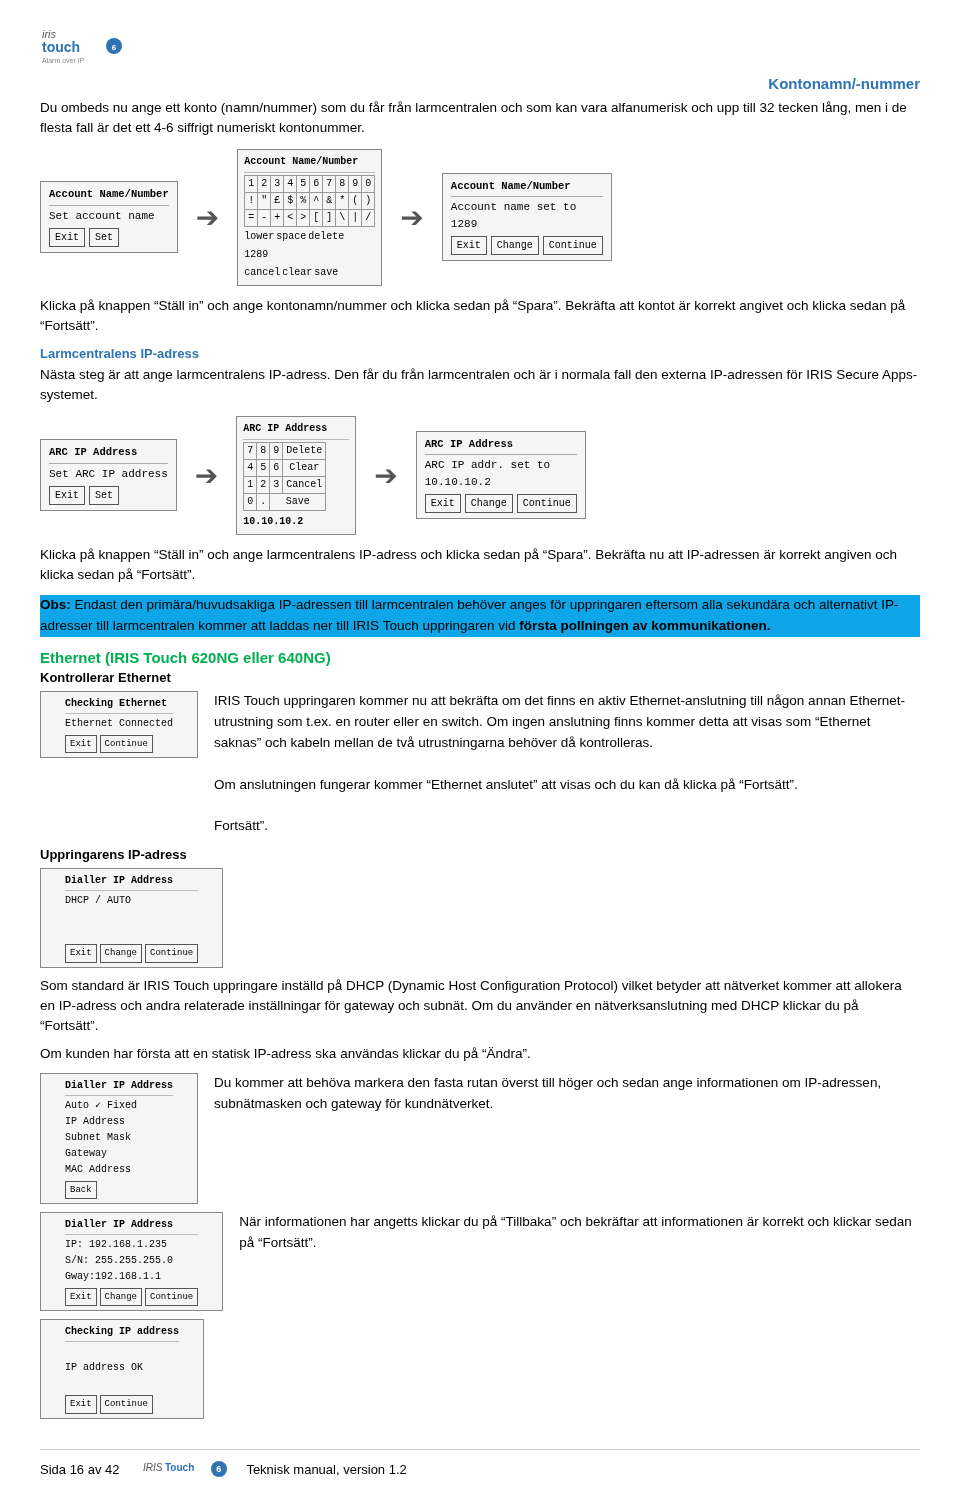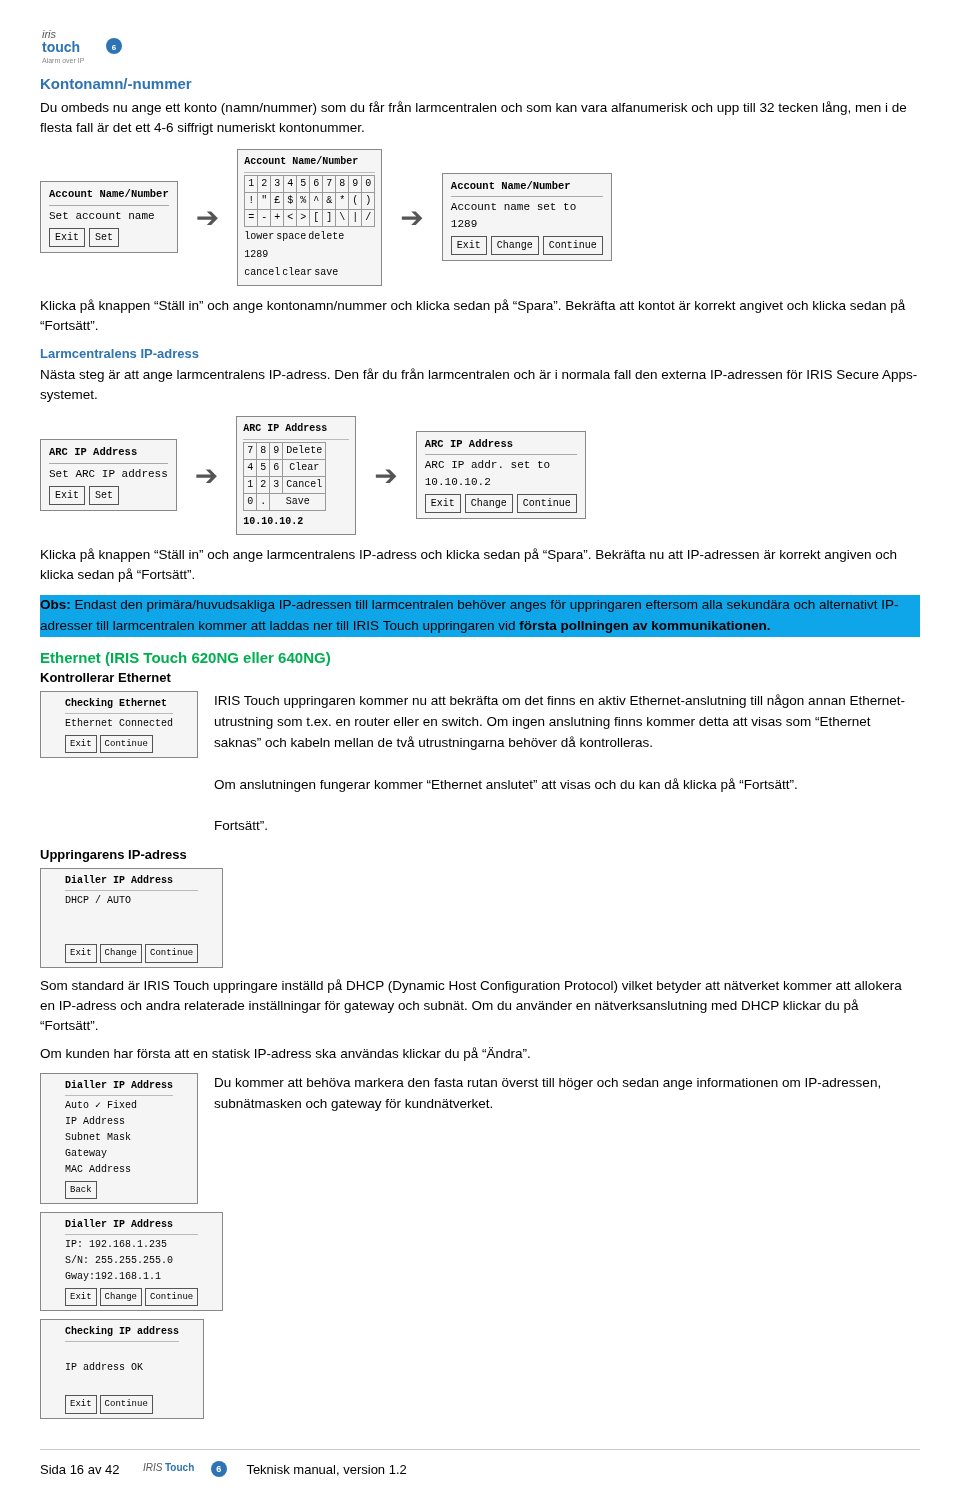--- a/index.html
+++ b/index.html
@@ -15,20 +15,21 @@
     .logo-area {
       display: flex;
       align-items: flex-start;
       margin-bottom: 10px;
     }
     h2.section-heading {
       color: #2e74b5;
       font-size: 15px;
       font-weight: bold;
       margin-bottom: 6px;
+      text-align: right;
     }
     h3.sub-heading {
       color: #2e74b5;
       font-size: 13px;
       font-weight: bold;
       margin-bottom: 4px;
       margin-top: 10px;
     }
     p.body-text {
       font-size: 13.5px;
@@ -419,20 +420,23 @@
       <div>IP:  192.168.1.235</div>
       <div>S/N: 255.255.255.0</div>
       <div>Gway:192.168.1.1</div>
       <div class="buttons-row">
         <span class="btn-box">Exit</span>
         <span class="btn-box">Change</span>
         <span class="btn-box">Continue</span>
       </div>
     </div>
   </div>
+  <div class="text-col">
+    <p>När informationen har angetts klickar du på “Tillbaka” och bekräftar att informationen är korrekt och klickar sedan på “Fortsätt”.</p>
+  </div>
 </div>
 
 <div class="inline-section">
   <div class="screen-col">
     <div class="device-screen-small">
       <div class="menu-line">Checking IP address</div>
       <br>
       <div>IP address OK</div>
       <br>
       <div class="buttons-row">

